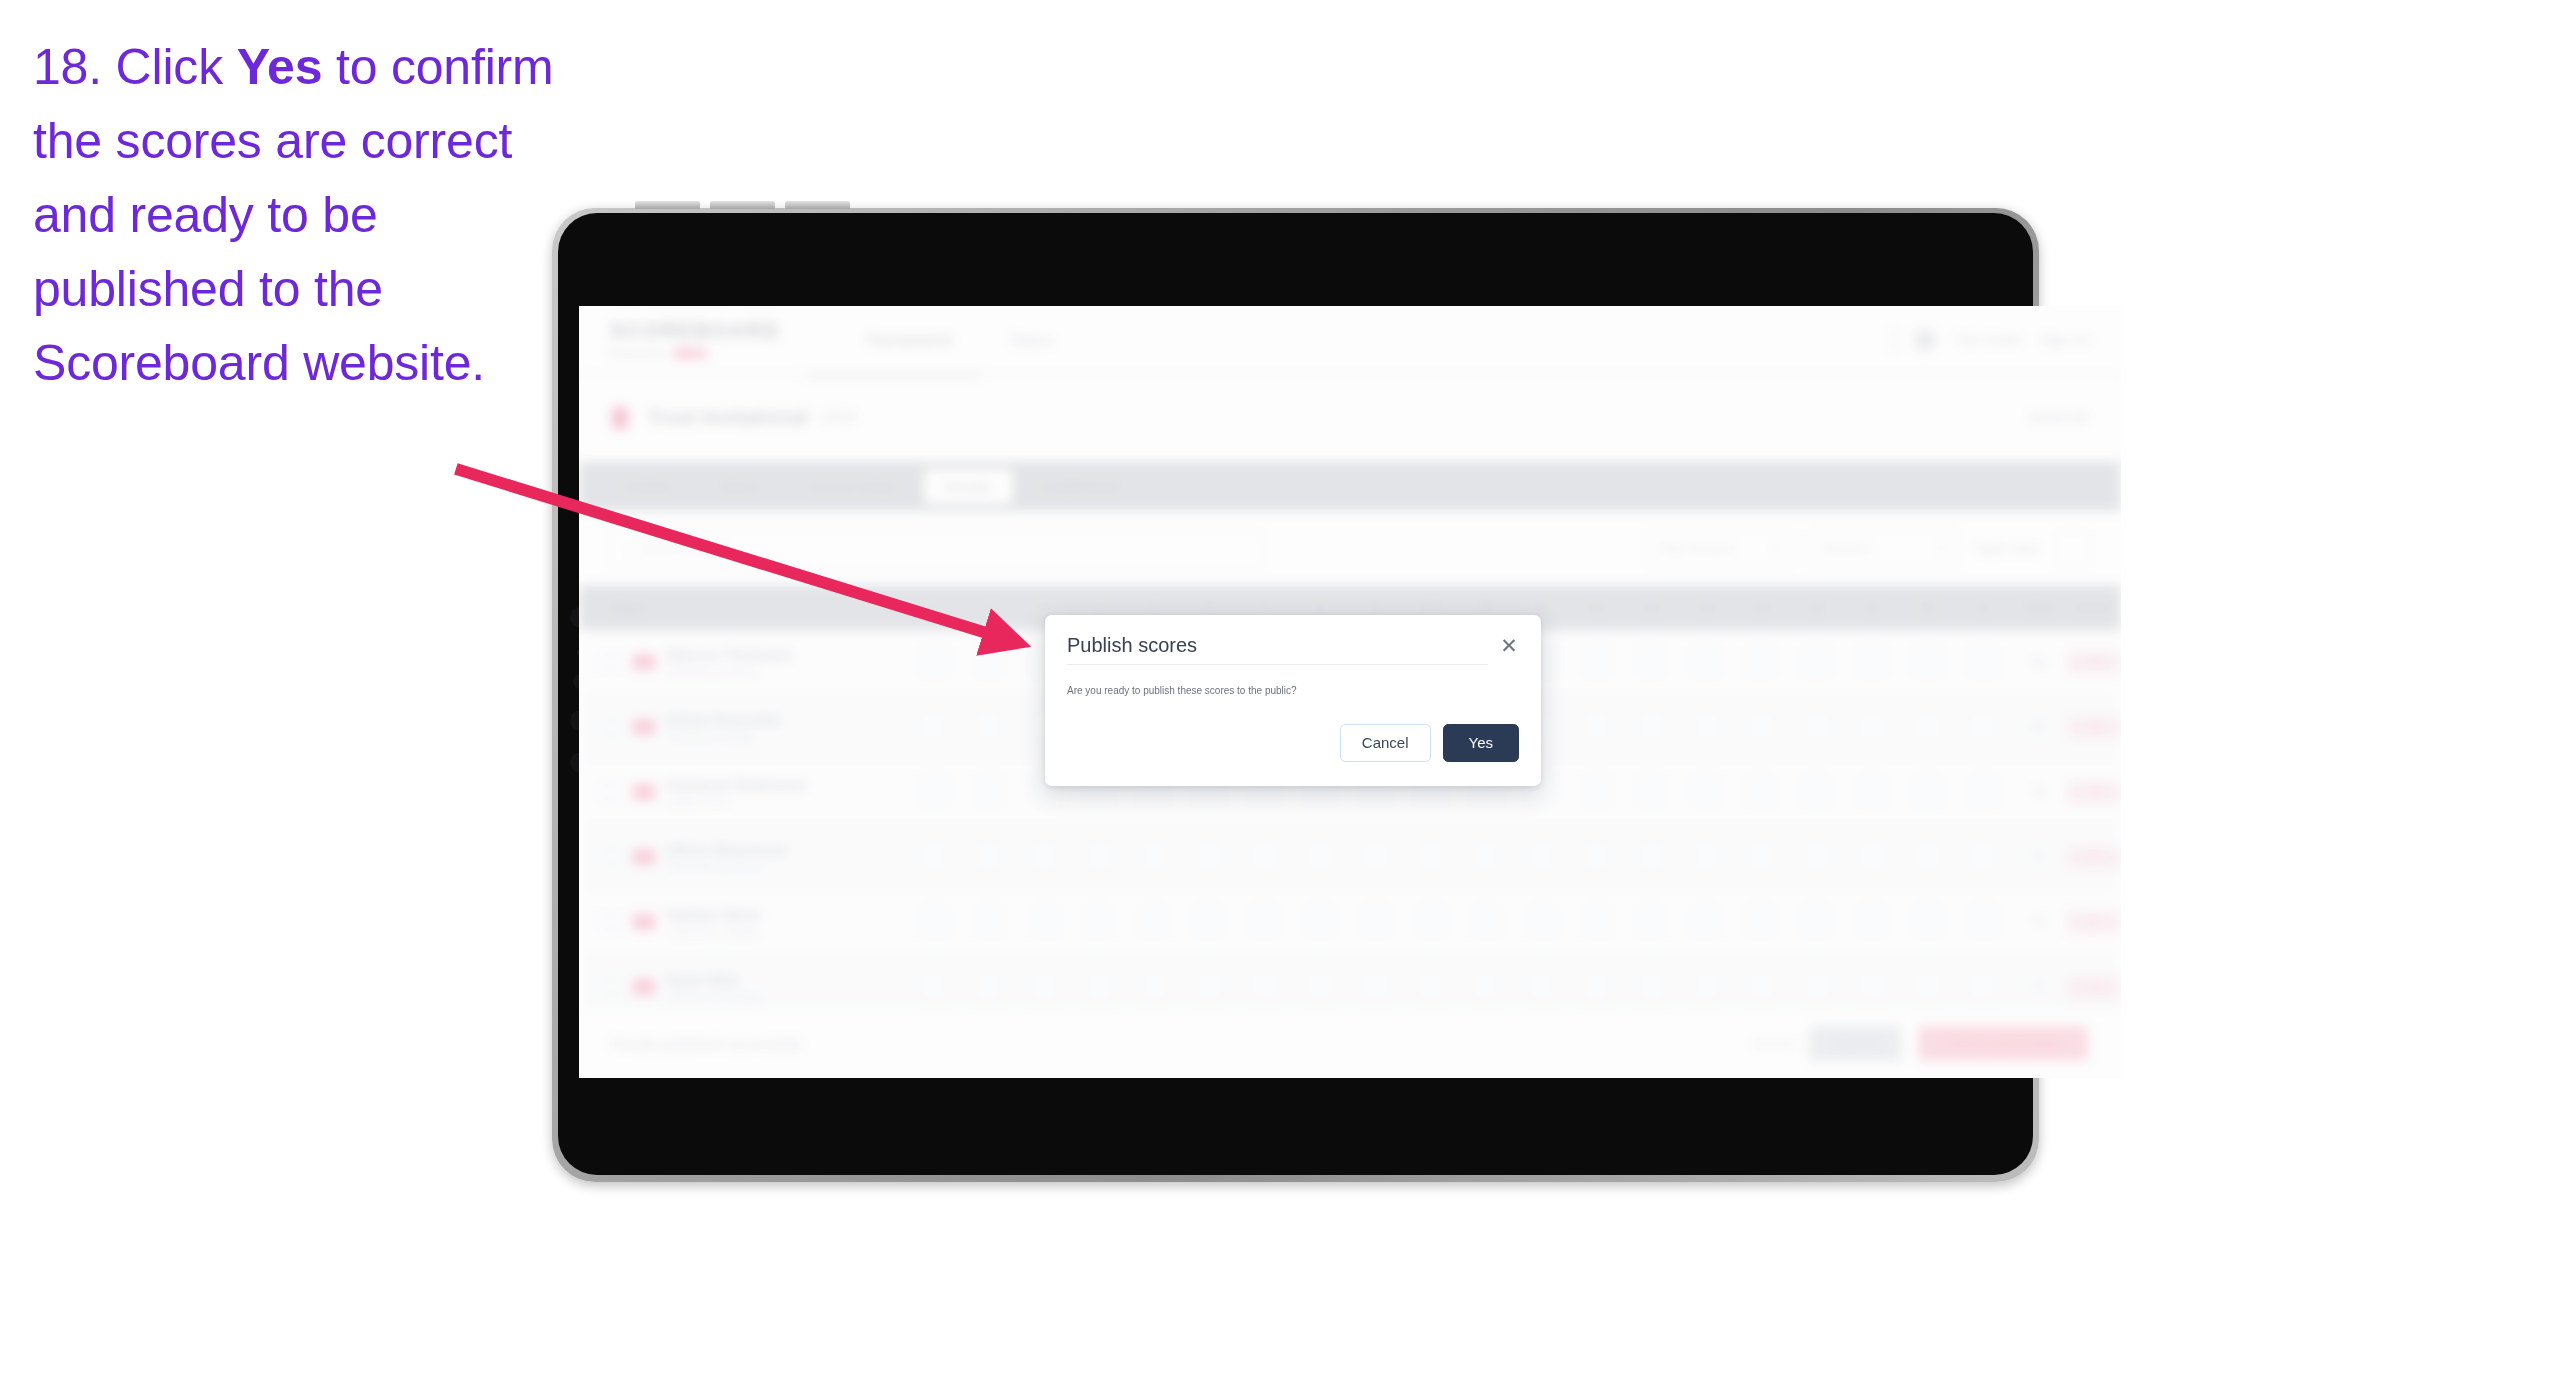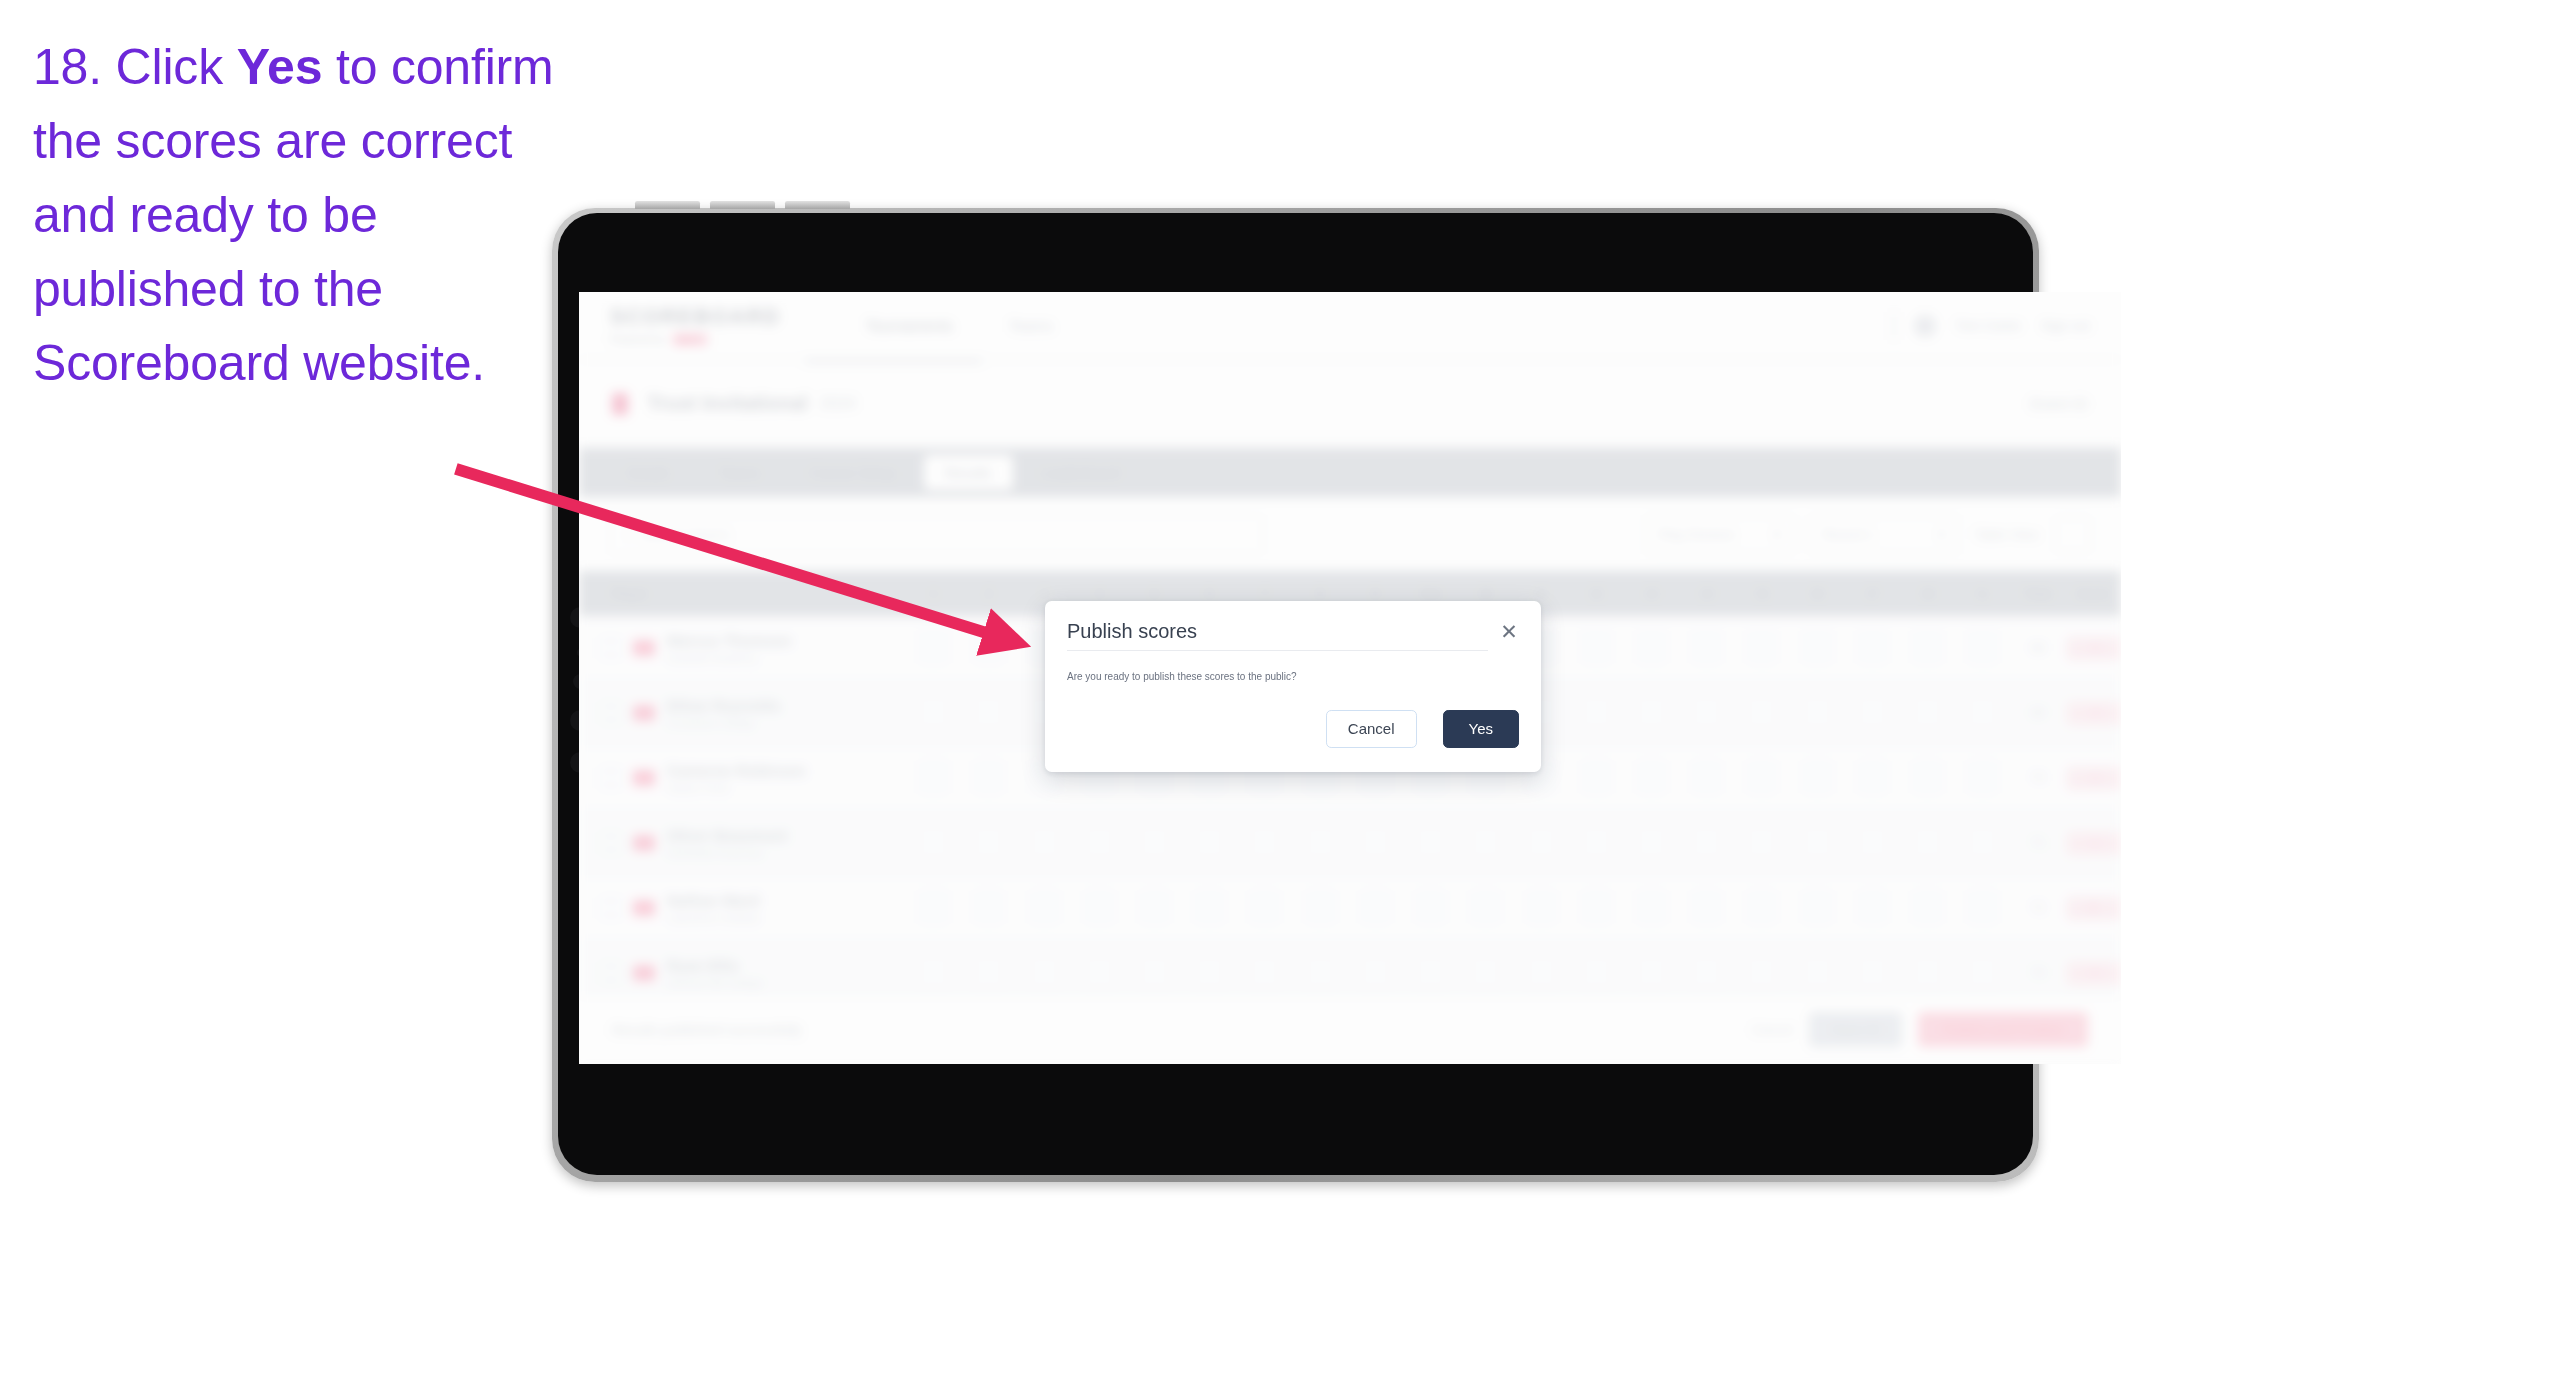--- a/index.html
+++ b/index.html
@@ -97,21 +97,21 @@
   .dot-sm { width: 6.7px;  height: 6.7px; margin-bottom: 18px !important; }
   .dot-cam {
     width: 15px; height: 15px;
     background: radial-gradient(circle at 38% 34%, #3a5f9e 0%, #14213a 56%, #07080c 100%);
   }
 
   
   .screen {
     position: absolute;
     left: 579px;
-    top: 292px;
+    top: 306px;
     width: 1542px;
     height: 772px;
     background: #ffffff;
     overflow: hidden;
     z-index: 5;
   }
   
   .app {
     position: absolute;
     inset: 0;
@@ -377,21 +377,21 @@
   }
   .modal-body {
     padding: 19.3px 22px 0 22px;
     font-size: 10px;
     color: #6b7280;
     line-height: 1.45;
   }
   .modal-actions {
     display: flex;
     justify-content: flex-end;
-    gap: 26px;
+    gap: 12px;
     padding: 25px 22px 24px 22px;
   }
   .btn {
     font-size: 15px;
     border-radius: 5.2px;
     padding: 9.6px 21px;
     cursor: pointer;
     font-family: "Liberation Sans", sans-serif;
     line-height: 1.15;
   }

